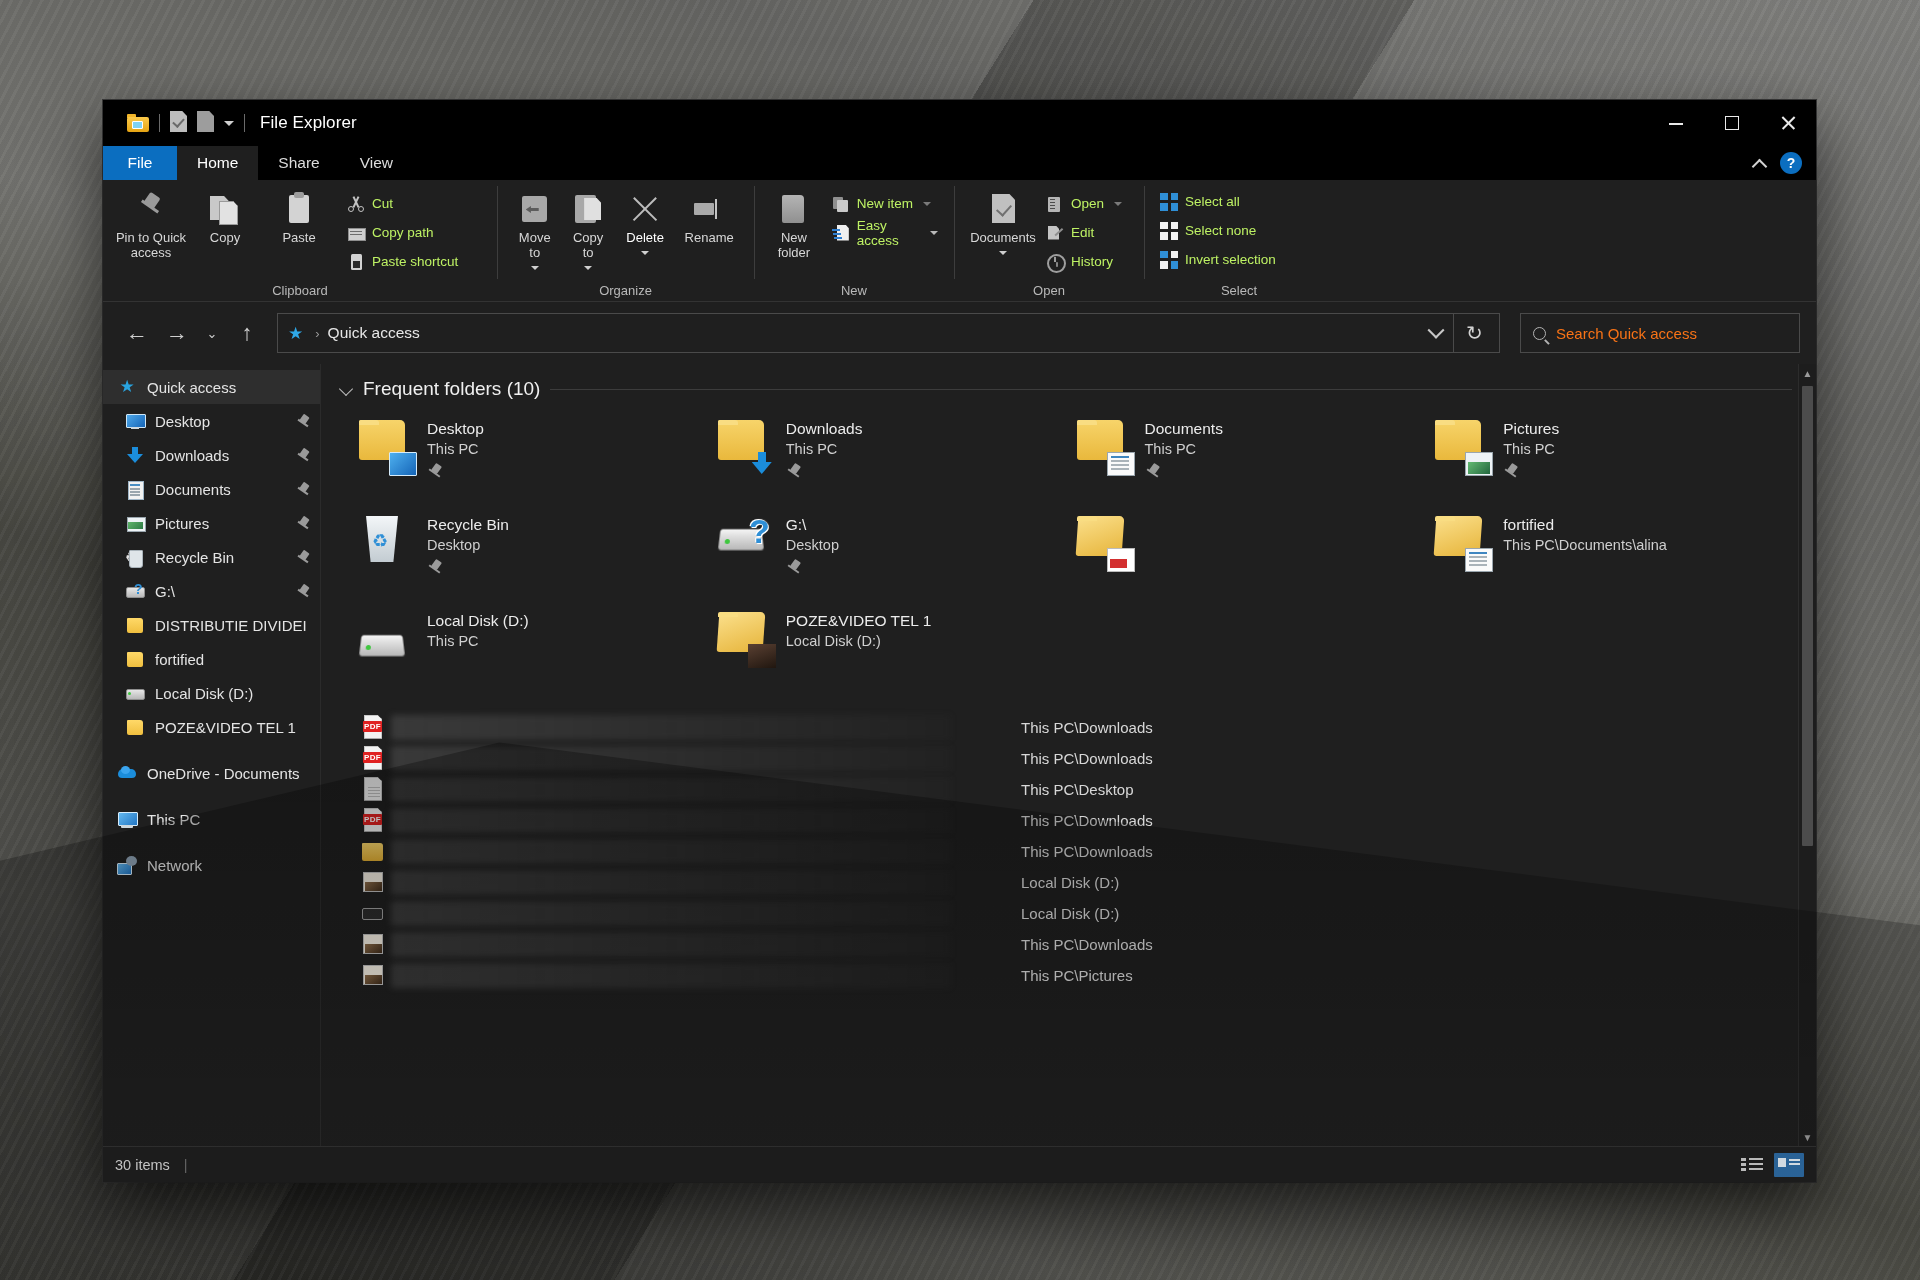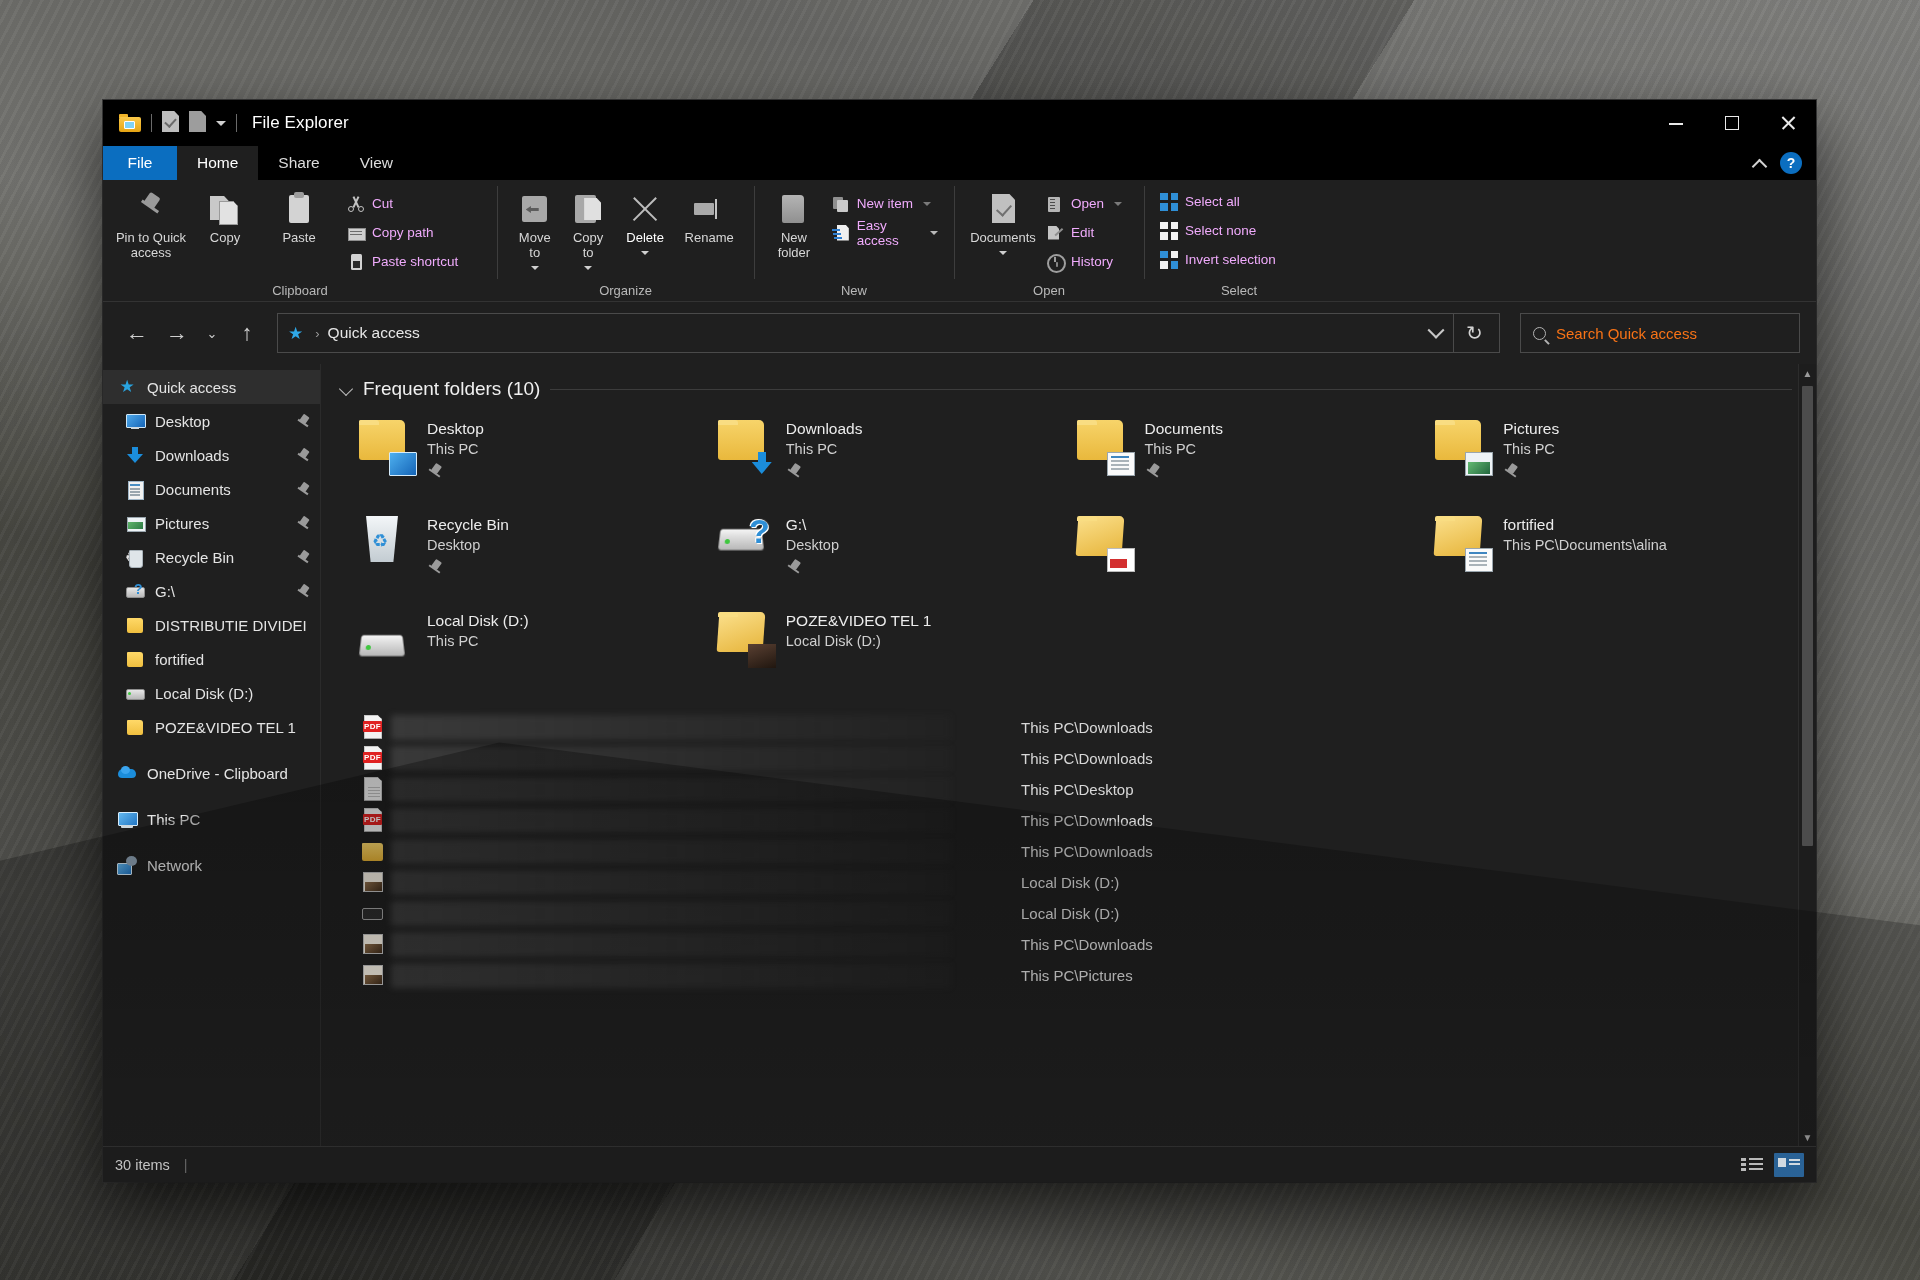--- a/index.html
+++ b/index.html
@@ -31,21 +31,21 @@
   #explorer {
     position: absolute; left: 103px; top: 100px; width: 1713px; height: 1082px;
     background: #1f1f1f; color: #e8e8e8;
     box-shadow: 0 26px 60px rgba(0,0,0,.62), 0 0 0 1px #3a3a3a;
     display: flex; flex-direction: column;
   }
 
   
   .titlebar {
     height: 46px; background: #000; display: flex; align-items: center;
-    padding-left: 16px; flex: none;
+    padding-left: 24px; flex: none;
   }
   .qat { display: flex; align-items: center; gap: 7px; }
   .qat .sep { width: 1px; height: 18px; background: #6a6a6a; margin: 0 3px; }
   .app-folder {
     width: 22px; height: 18px; position: relative;
   }
   .app-folder .tab {
     position: absolute; left:0; top:0; width: 9px; height: 4px;
     background:#f0b429; border-radius:1px 1px 0 0;
   }
@@ -128,21 +128,21 @@
   .rgroup-label {
     height: 20px; font-size: 13px; color: #b9b9b9; text-align: center; line-height: 20px;
   }
   .big-btn {
     width: 72px; display:flex; flex-direction:column; align-items:center; gap:3px;
     font-size: 13px; color:#d7d7d7; text-align:center; line-height:1.15; padding-top:4px;
   }
   .big-btn .lbl { white-space: pre-line; }
   .small-col { display:flex; flex-direction:column; gap:4px; padding-top:5px; }
   .small-btn {
-    display:flex; align-items:center; gap:7px; font-size:13.5px; color:#f0abfc;
+    display:flex; align-items:center; gap:7px; font-size:13.5px; color:#bef264;
     height: 25px; padding: 0 4px;
   }
   .dd-caret { width:0;height:0;border-left:4px solid transparent;border-right:4px solid transparent;
     border-top:4px solid #b9b9b9; margin-left:3px; }
   .dd-caret.dim { border-top-color:#7a7a7a; }
   .caret-down-sm { width:0;height:0;border-left:4.5px solid transparent;border-right:4.5px solid transparent;
     border-top:4.5px solid #cfcfcf; margin: 2px auto 0 auto; }
 
   
   .ico { position: relative; flex: none; }
@@ -795,21 +795,21 @@
           <span class="nico drive"></span>
           <span>Local Disk (D:)</span>
         </div>
         <div class="nav-item">
           <span class="nico folder"></span>
           <span>POZE&amp;VIDEO TEL 1</span>
         </div>
         <div class="nav-gap"></div>
         <div class="nav-item root">
           <span class="nico onedrive"></span>
-          <span>OneDrive - Clipboard</span>
+          <span>OneDrive - Documents</span>
         </div>
         <div class="nav-gap"></div>
         <div class="nav-item root">
           <span class="nico thispc"></span>
           <span>This PC</span>
         </div>
         <div class="nav-gap"></div>
         <div class="nav-item root">
           <span class="nico network"></span>
           <span>Network</span>

